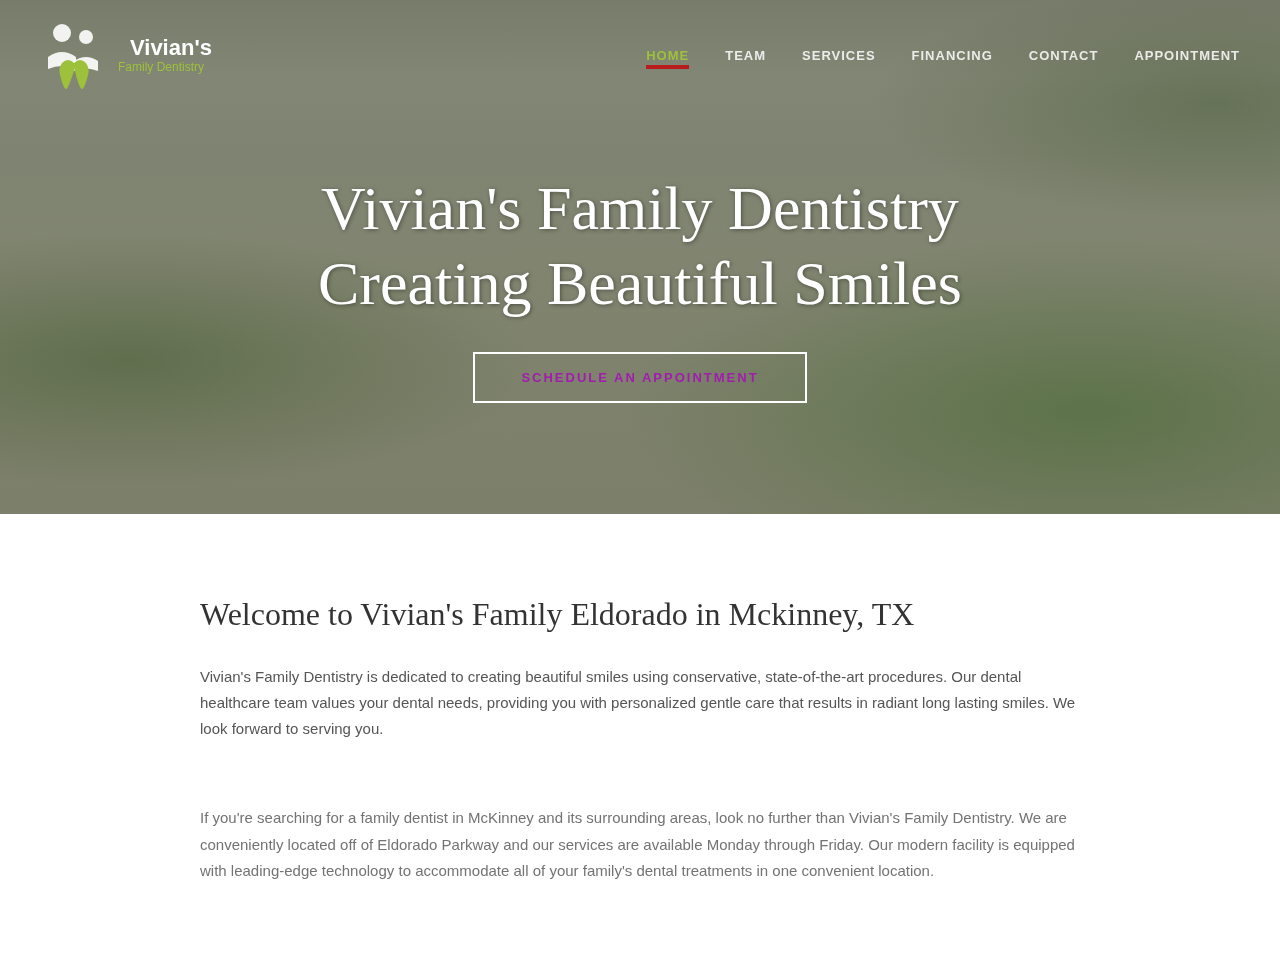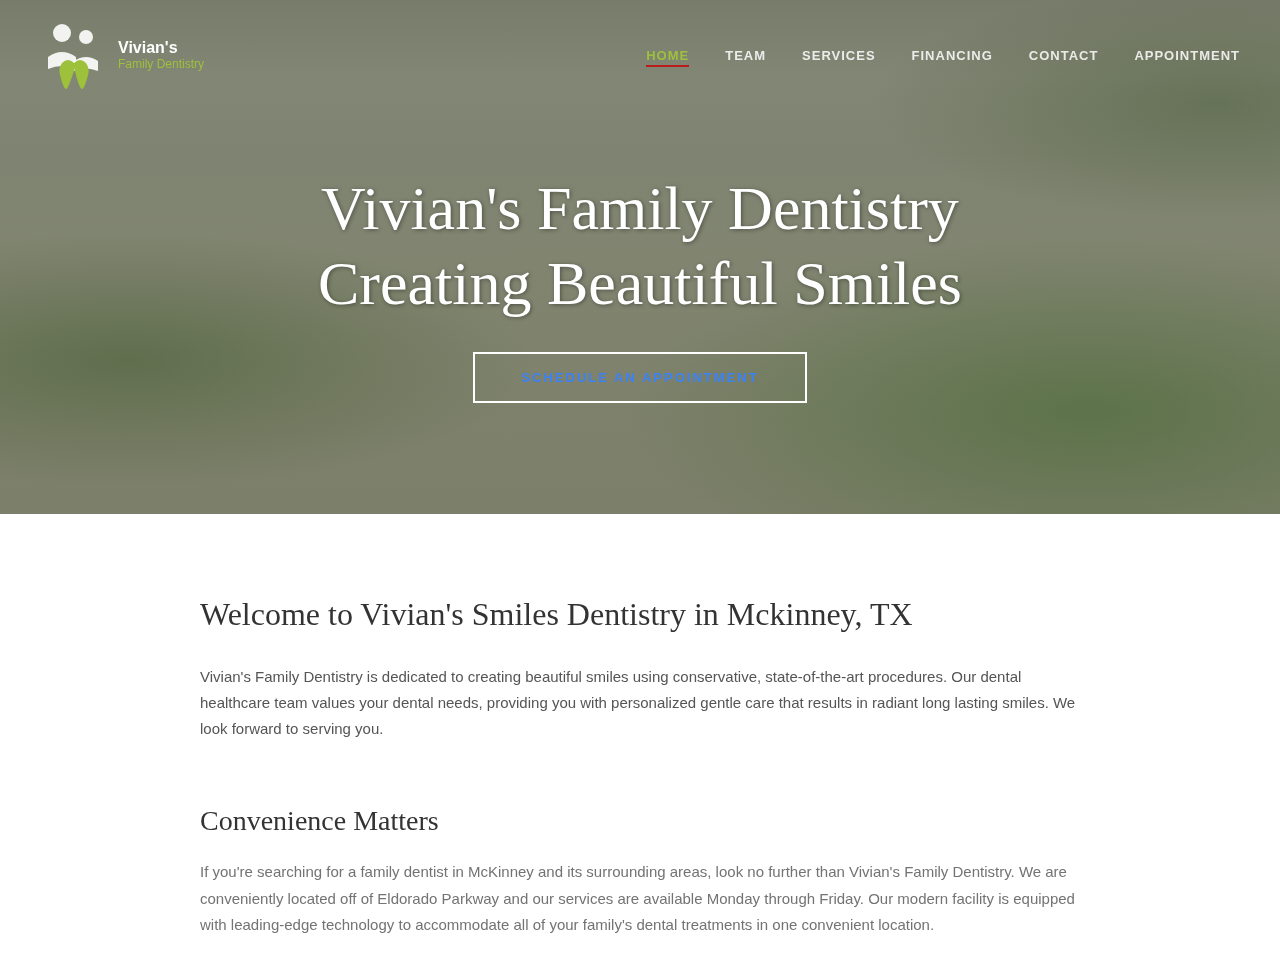--- a/index.html
+++ b/index.html
@@ -34,24 +34,25 @@
       gap: 10px;
     }
 
     .logo-text {
       display: flex;
       flex-direction: column;
     }
 
     .logo-text .brand-name {
       color: #fff;
-      font-size: 16px;
+      font-size: 22px;
       font-weight: bold;
       font-family: Arial, sans-serif;
       line-height: 1.1;
+      margin-left: 12px;
     }
 
     .logo-text .brand-sub {
       color: #9dc13b;
       font-size: 12px;
       font-family: Arial, sans-serif;
     }
 
     .nav-links {
       display: flex;
@@ -67,21 +68,21 @@
       font-family: Arial, sans-serif;
       font-weight: 600;
       letter-spacing: 1px;
       text-transform: uppercase;
       opacity: 0.85;
     }
 
     .nav-links li a.active {
       color: #9dc13b;
       opacity: 1;
-      border-bottom: 2px solid #b91c1c;
+      border-bottom: 4px solid #b91c1c;
       padding-bottom: 2px;
     }
 
     
     .hero {
       position: relative;
       width: 1280px;
       height: 514px;
       overflow: hidden;
     }
@@ -106,21 +107,21 @@
       text-shadow: 1px 1px 4px rgba(0,0,0,0.4);
       max-width: 900px;
     }
 
     .hero-cta {
       margin-top: 32px;
       display: inline-block;
       padding: 16px 46px;
       background: transparent;
       border: 2px solid #fff;
-      color: #3b82f6;
+      color: #a21caf;
       font-size: 13px;
       font-family: Arial, sans-serif;
       font-weight: 700;
       letter-spacing: 2px;
       text-transform: uppercase;
       cursor: pointer;
       text-decoration: none;
       transition: background 0.2s;
     }
 
@@ -253,22 +254,21 @@
       <span>Vivian's Family Dentistry</span><br>
       <span>Creating Beautiful Smiles</span>
     </h1>
     <a href="#" class="hero-cta">SCHEDULE AN APPOINTMENT</a>
   </div>
 </section>
 
 <main class="main-content">
   <div class="content-inner">
 
-    <h2 class="welcome-heading">Welcome to Vivian's Smiles Dentistry in Mckinney, TX</h2>
+    <h2 class="welcome-heading">Welcome to Vivian's Family Eldorado in Mckinney, TX</h2>
 
     <p class="welcome-text">Vivian's Family Dentistry is dedicated to creating beautiful smiles using conservative, state-of-the-art procedures. Our dental healthcare team values your dental needs, providing you with personalized gentle care that results in radiant long lasting smiles. We look forward to serving you.</p>
 
-    <h3 class="convenience-heading">Convenience Matters</h3>
 
     <p class="convenience-text">If you're searching for a family dentist in McKinney and its surrounding areas, look no further than Vivian's Family Dentistry. We are conveniently located off of Eldorado Parkway and our services are available Monday through Friday. Our modern facility is equipped with leading-edge technology to accommodate all of your family's dental treatments in one convenient location.</p>
 
   </div>
 </main>
 
 </body></html>

